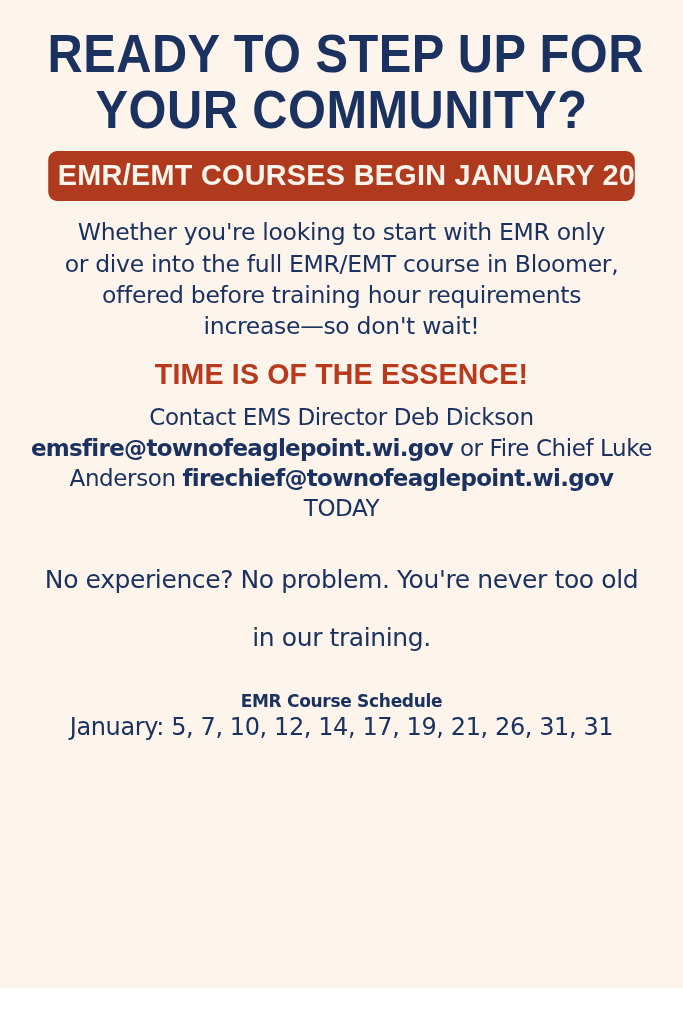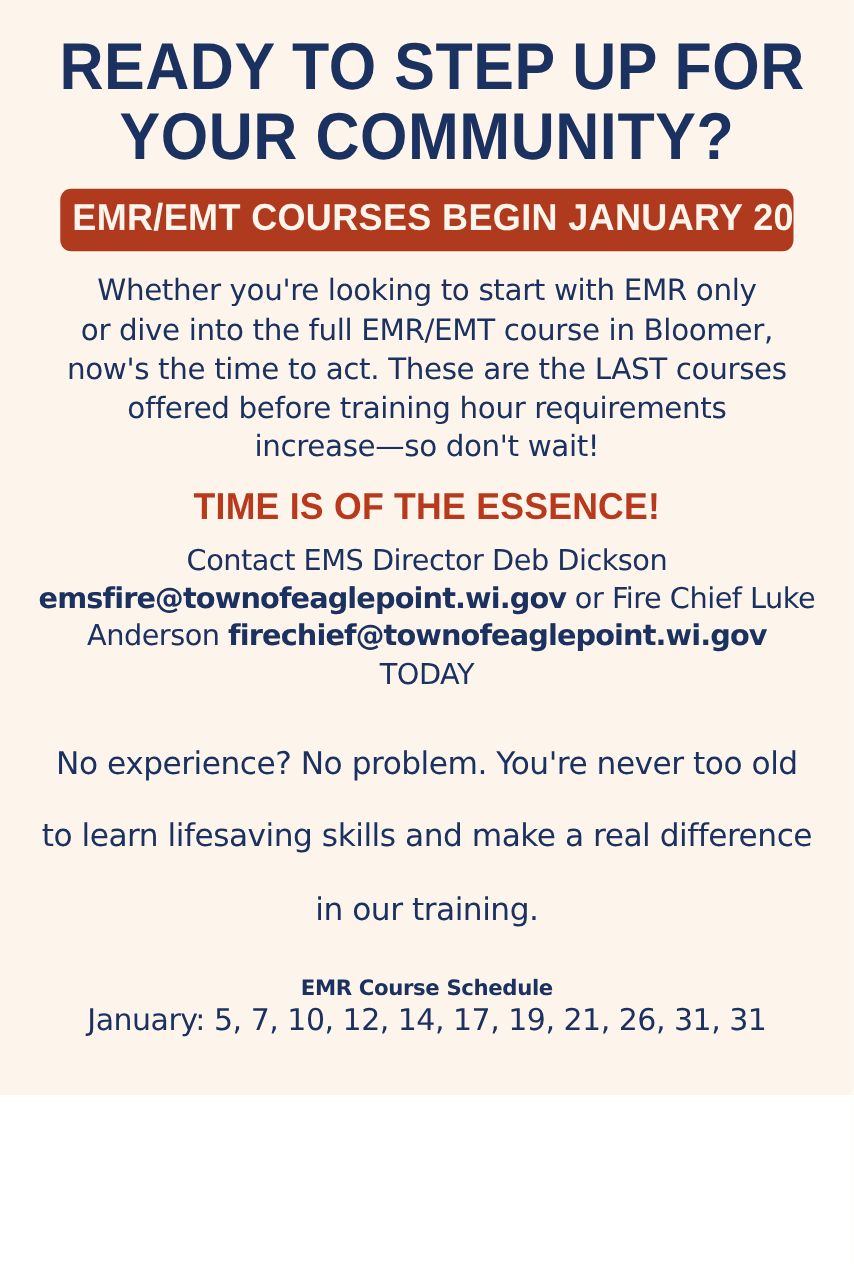--- a/index.html
+++ b/index.html
@@ -6,21 +6,21 @@
     margin: 0;
     padding: 0;
     background: #ffffff;
   }
   body {
     font-family: "Liberation Sans", sans-serif;
   }
   .flyer {
     position: relative;
     width: 683px;
-    height: 876px;
+    height: 988px;
     background: #fdf4ec;
     overflow: hidden;
     box-sizing: border-box;
   }
 
   
   .headline {
     margin: 0;
     padding: 26px 22px 0 22px;
     text-align: center;
@@ -144,34 +144,32 @@
   </h1>
 
   <div class="banner-wrap">
     <div class="banner">EMR/EMT Courses Begin January 2026!</div>
   </div>
 
 
   <div class="body-copy">
     <p>Whether you're looking to start with EMR only</p>
     <p>or dive into the full EMR/EMT course in Bloomer,</p>
-    <p>now's the time to act. These are the LAST courses</p>
     <p>offered before training hour requirements</p>
     <p>increase—so don't wait!</p>
   </div>
 
   <div class="emphasis">Time is of the essence!</div>
 
   <div class="contact">
     <span>Contact EMS Director Deb Dickson </span><span class="email">emsfire@</span><span class="email">townofeaglepoint.wi.gov</span><span> or Fire Chief Luke Anderson </span><span class="email">firechief@townofeaglepoint.wi.gov</span><span> TODAY</span>
   </div>
 
   <div class="closing">
     <p>No experience? No problem. You're never too old</p>
-    <p>to learn lifesaving skills and make a real difference</p>
     <p>in our training.</p>
   </div>
 
   <div class="schedule">
     <div class="schedule-title">EMR Course Schedule</div>
     <div class="schedule-line">January: 5, 7, 10, 12, 14, 17, 19, 21, 26, 31, 31</div>
 
   </div>
 
 </div>

